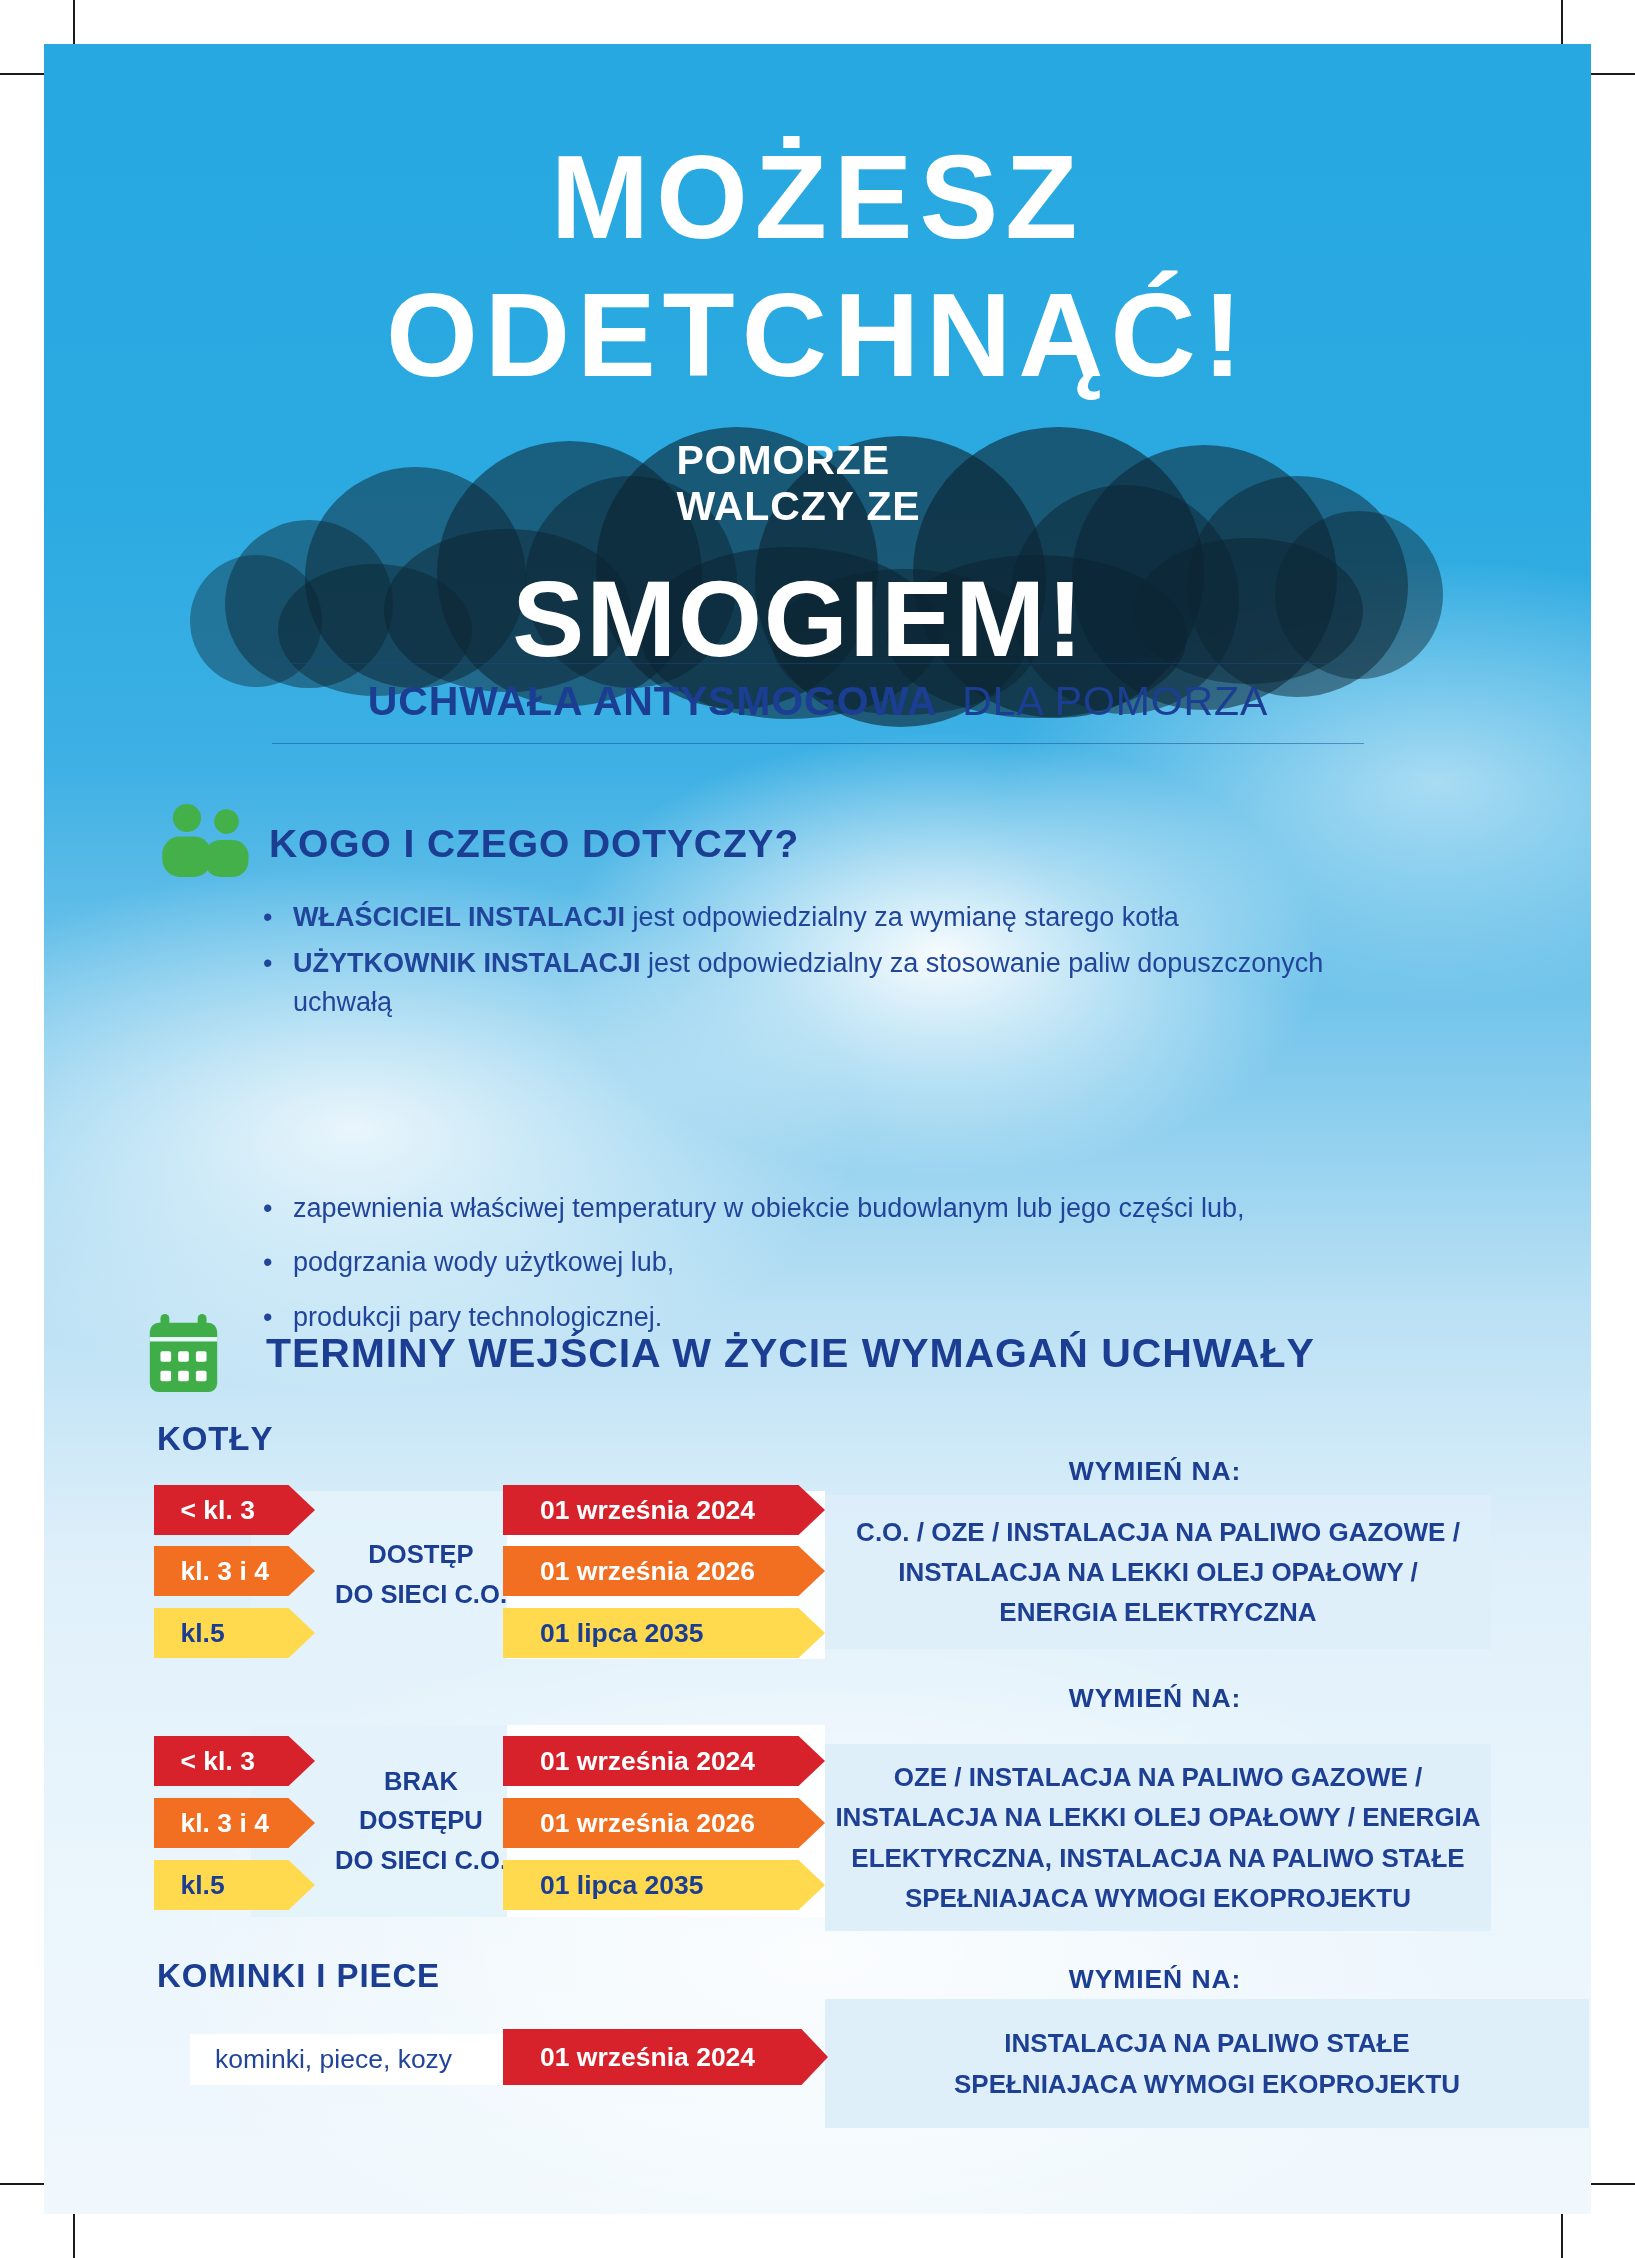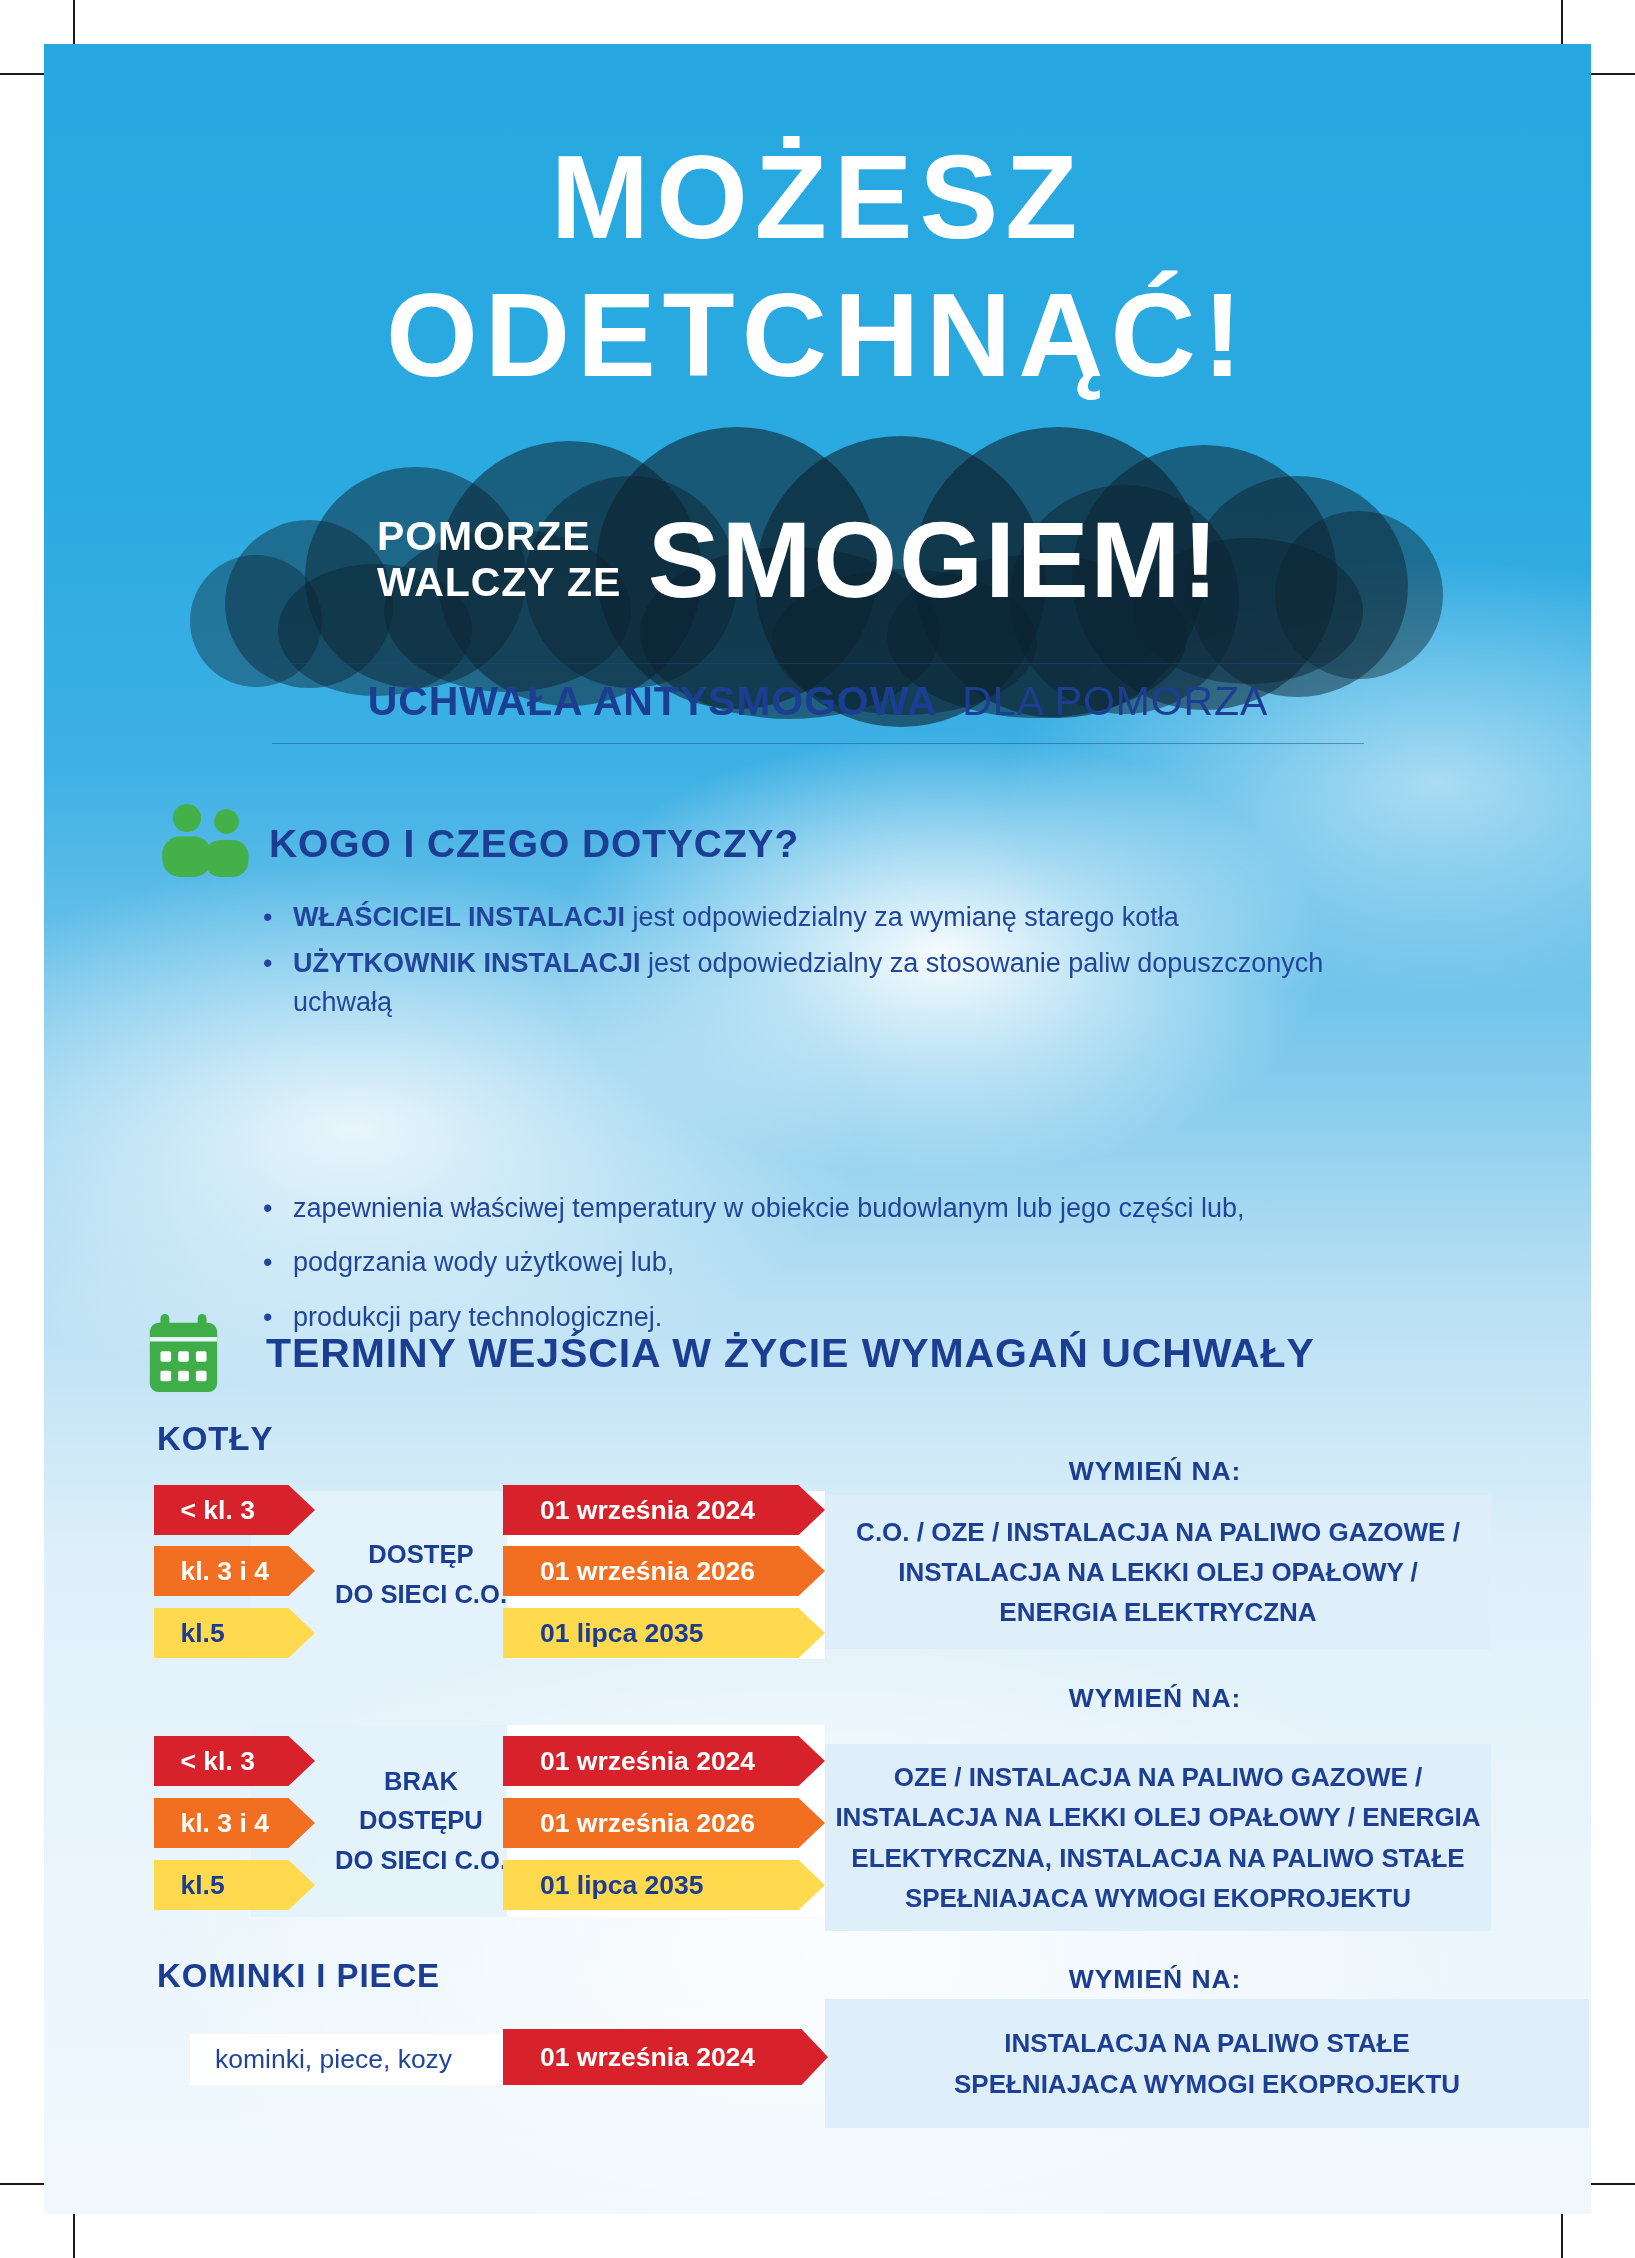--- a/index.html
+++ b/index.html
@@ -28,21 +28,21 @@
   
   .main-title{
     left:0;top:84px;width:100%;text-align:center;color:#ffffff;
     font-size:118px;font-weight:800;line-height:1.17;letter-spacing:7px;
   }
 
   
   .cloud{left:146px;top:379px;width:1217px;height:273px;}
   .blob{position:absolute;border-radius:50%;background:#0B2331;}
   .cloud-text{position:absolute;left:0;top:0;width:100%;height:100%;
-    display:flex;align-items:center;justify-content:center;gap:26.5px;color:#ffffff;}
+    display:flex;align-items:center;justify-content:center;gap:26.5px;color:#ffffff;flex-direction:column;}
   .cloud-small{font-size:41px;font-weight:600;line-height:1.12;letter-spacing:0.9px;text-align:left;}
   .cloud-big{font-size:108px;font-weight:800;letter-spacing:1.8px;}
 
   
   .subtitle{
     left:228px;top:619px;width:1092px;text-align:center;
     border-top:1.8px solid rgba(23,74,140,.5);border-bottom:1.8px solid rgba(23,74,140,.5);
     padding:14px 0 17.6px 0;font-size:41px;color:#1C3E92;letter-spacing:0.9px;
   }
   .subtitle .b{font-weight:800;}

